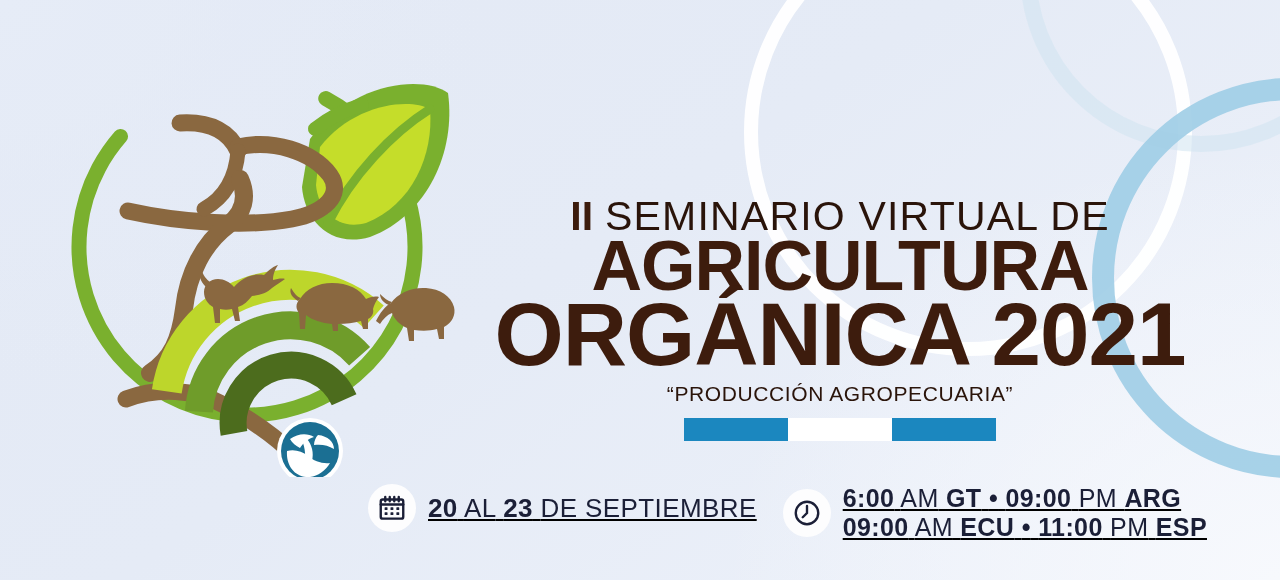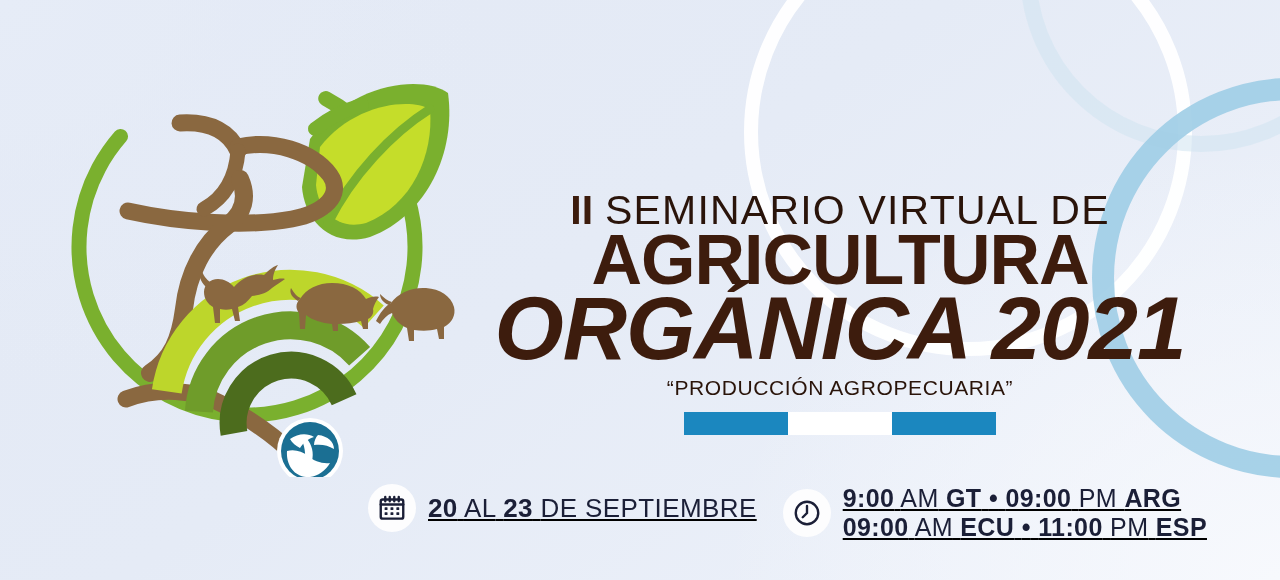--- a/index.html
+++ b/index.html
@@ -60,21 +60,21 @@
     top: 47px;
     width: 400px;
     height: 430px;
   }
   #logo-mark svg { display: block; width: 100%; height: 100%; }
 
   
   #title-block {
     position: absolute;
     left: 470px;
-    top: 190px;
+    top: 196px;
     width: 740px;
     text-align: center;
   }
   #eyebrow-line {
     white-space: nowrap;
     line-height: 1;
     margin: 0 0 1px 0;
     font-size: 41px;
     letter-spacing: .5px;
     color: #241008;
@@ -91,21 +91,21 @@
   }
   .headline {
     display: block;
     white-space: nowrap;
     color: #3d1c0d;
     font-weight: 700;
     line-height: .93;
     letter-spacing: -1px;
   }
   #headline-1 { font-size: 70px; margin-top: -4px; }
-  #headline-2 { font-size: 89px; margin-top: -6px; font-style: italic; }
+  #headline-2 { font-size: 89px; margin-top: -6px; }
   #subtitle {
     display: block;
     white-space: nowrap;
     margin-top: 6px;
     font-size: 21px;
     font-weight: 300;
     letter-spacing: .6px;
     color: #2a140a;
   }
 
@@ -286,21 +286,21 @@
 
     <div class="info-item" id="info-item-time">
       <span class="info-icon-circle">
         <svg width="30" height="30" viewBox="0 0 24 24" fill="none" stroke="#1b1f37" stroke-width="1.9" stroke-linecap="round">
           <circle cx="12" cy="12" r="9"></circle>
           <path d="M12 6.4 V12 L8.6 15.4"></path>
         </svg>
       </span>
       <span class="info-text" id="info-text-times">
         <span>
-          <b>9:00</b>
+          <b>6:00</b>
           <span>AM</span>
           <b>GT</b>
           <span class="sep-dot">•</span>
           <b>09:00</b>
           <span>PM</span>
           <b>ARG</b>
         </span>
         <br>
         <span>
           <b>09:00</b>

